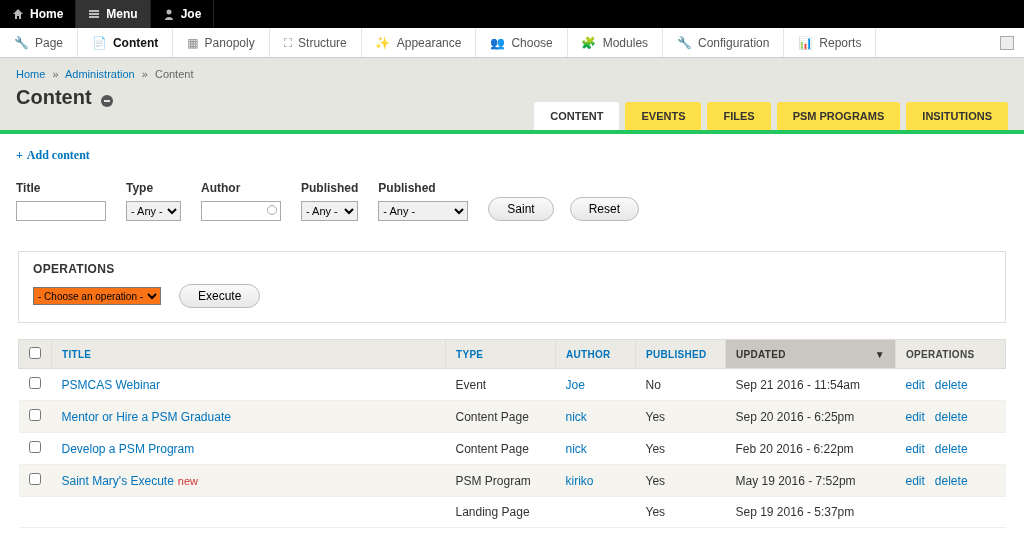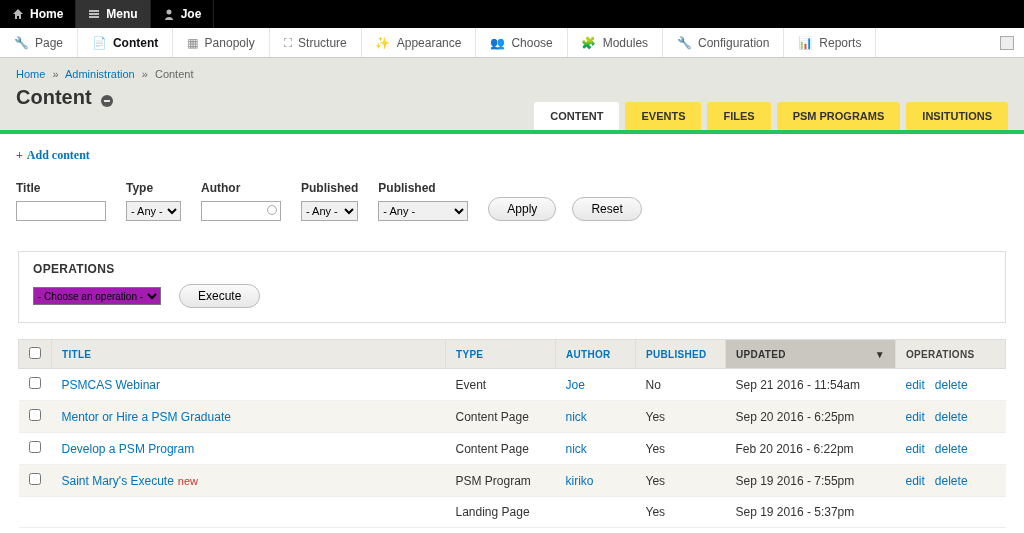--- a/index.html
+++ b/index.html
@@ -47,21 +47,21 @@
   .filter .author-wrap { position: relative; }
   .filter .author-wrap input { width: 80px; padding-right: 18px; }
   .filter .author-wrap .spin { position: absolute; right: 4px; top: 4px; width: 10px; height: 10px; border: 1px solid #aaa; border-radius: 50%; }
   .btn { background: linear-gradient(#fafafa,#e7e7e7); border: 1px solid #bbb; border-radius: 12px; padding: 4px 18px; font-size: 12px; cursor: pointer; }
   .filters .btns { display: flex; gap: 16px; align-items: flex-end; padding-bottom: 0; }
 
   
   .opsbox { border: 1px solid #ddd; margin: 16px 18px; padding: 10px 14px 14px 14px; }
   .opsbox h3 { font-size: 12px; font-weight: bold; letter-spacing: .3px; margin-bottom: 8px;}
   .opsbox .row { display: flex; align-items: center; gap: 18px; }
-  .opsbox select { font-size: 10px; height: 18px; background:#a21caf; }
+  .opsbox select { font-size: 10px; height: 18px; background:#f97316; }
 
   
   table.content { width: calc(100% - 36px); margin: 4px 18px 20px 18px; border-collapse: collapse; }
   table.content th { background: #eceae4; text-align: left; font-size: 10px; color: #0074bd; font-weight: bold; padding: 7px 10px; border: 1px solid #ddd; letter-spacing:.3px;}
   table.content th.ops { color:#444; }
   table.content th.sorted { background:#c9c7c0; color:#333; }
   table.content th .sort { float: right; font-size: 10px; }
   table.content td { padding: 8px 10px; border-bottom: 1px solid #eee; font-size: 12px; }
   table.content tr:nth-child(even) td { background: #f5f4ef; }
   table.content td.title a { color: #0074bd; }
@@ -186,21 +186,21 @@
     </div>
     <div class="filter">
       <label>Published</label>
       <select><option>- Any -</option></select>
     </div>
     <div class="filter">
       <label>Published</label>
       <select style="width:90px"><option>- Any -</option></select>
     </div>
     <div class="btns">
-      <button class="btn">Apply</button>
+      <button class="btn">Saint</button>
       <button class="btn">Reset</button>
     </div>
   </div>
 </div>
 
 <div class="opsbox">
   <h3>OPERATIONS</h3>
   <div class="row">
     <select><option>- Choose an operation -</option></select>
     <button class="btn">Execute</button>
@@ -246,21 +246,21 @@
         <td>Yes</td>
         <td>Feb 20 2016 - 6:22pm</td>
         <td class="ops"><a href="#">edit</a><a href="#">delete</a></td>
       </tr>
       <tr>
         <td><input type="checkbox" style=""></td>
         <td class="title"><a href="#">Saint Mary's Execute</a><span class="mark">new</span></td>
         <td>PSM Program</td>
         <td class="author"><a href="#">kiriko</a></td>
         <td>Yes</td>
-        <td>Sep 19 2016 - 7:55pm</td>
+        <td>May 19 2016 - 7:52pm</td>
         <td class="ops"><a href="#">edit</a><a href="#">delete</a></td>
       </tr>
       <tr>
         <td></td>
         <td class="title"></td>
         <td>Landing Page</td>
         <td class="author"></td>
         <td>Yes</td>
         <td>Sep 19 2016 - 5:37pm</td>
         <td class="ops"></td>

